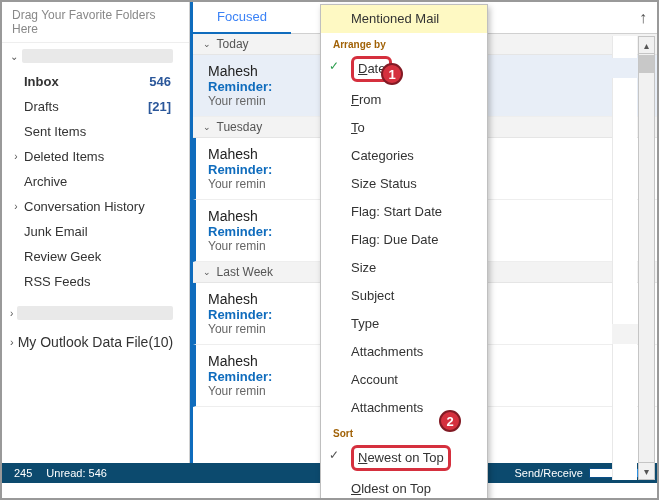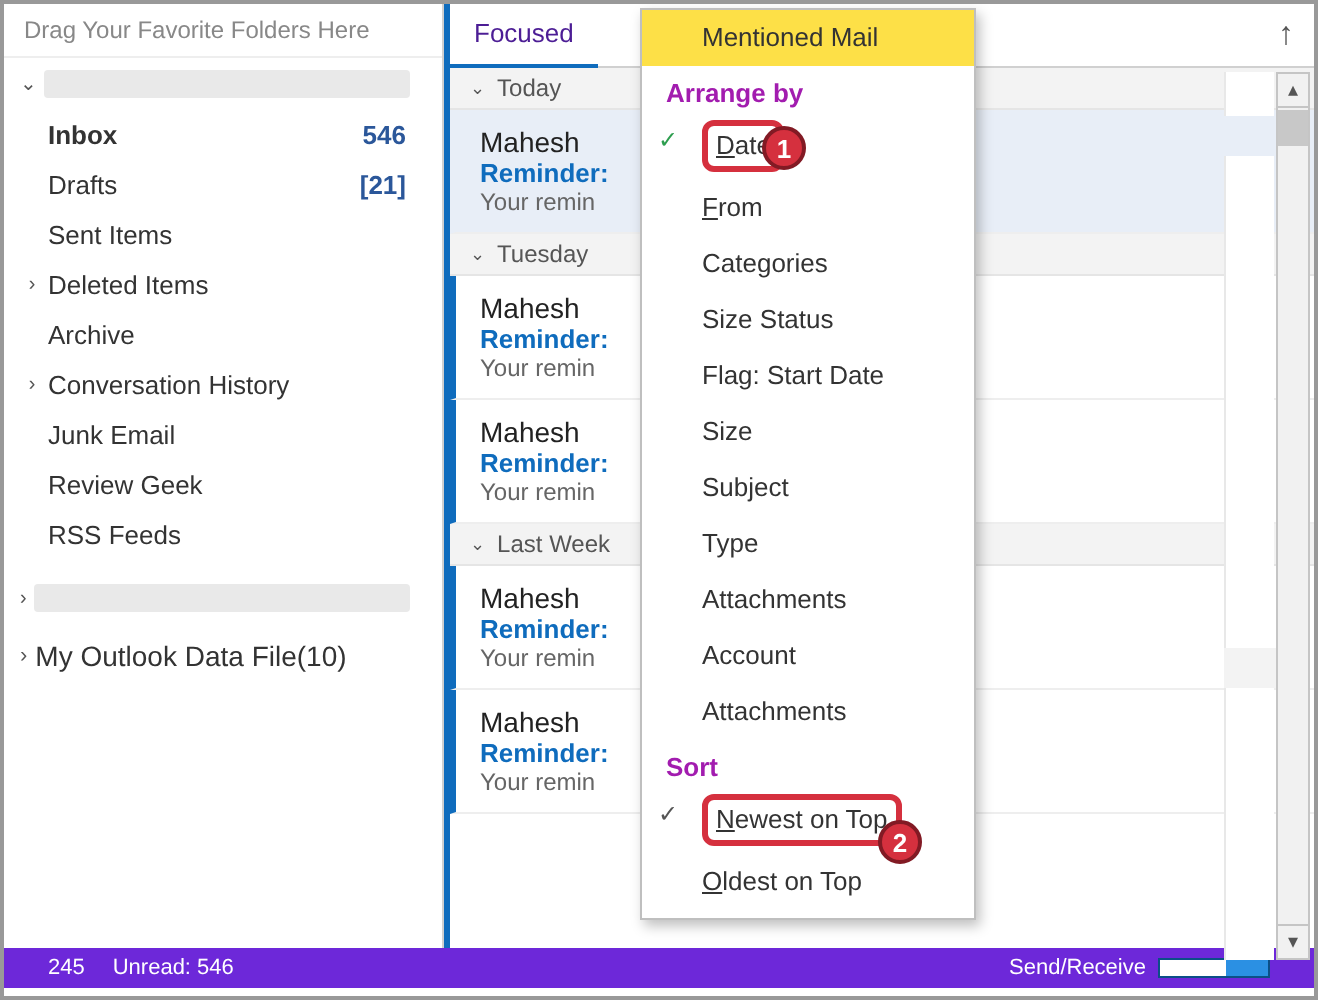--- a/index.html
+++ b/index.html
@@ -1,73 +1,73 @@
 <!DOCTYPE html>
 <html><head>
 <meta charset="utf-8">
 <style>
 * { box-sizing: border-box; margin: 0; padding: 0; font-family: "Segoe UI", Tahoma, sans-serif; }
 body { width: 659px; height: 500px; background: #fff; overflow: hidden; position: relative; border: 2px solid #999; }
 .container { display: flex; height: 478px; }
-.sidebar { width: 220px; border-right: 1px solid #d0d0d0; display: flex; flex-direction: column; font-size: 13px; color: #333; }
+.sidebar { width: 188px; border-right: 1px solid #d0d0d0; display: flex; flex-direction: column; font-size: 13px; color: #333; }
 .drag-hint { padding: 6px 10px; color: #888; font-size: 12px; border-bottom: 1px solid #eee; }
 .acct-header { padding: 6px 8px; display: flex; align-items: center; cursor: pointer; }
 .acct-header .chev { font-size: 10px; color: #555; margin-right: 4px; }
 .acct-block { height: 14px; flex: 1; background: #e9e9e9; border-radius: 2px; margin-right: 8px; }
 .folders { display: flex; flex-direction: column; }
 .folder { display: flex; align-items: center; justify-content: space-between; padding: 5px 12px 5px 22px; cursor: pointer; }
 .folder.selected { font-weight: 600; align-items: flex-end; }
 .folder .name { color: #333; }
 .folder .count { color: #2b579a; font-weight: 600; margin-right: 6px; }
 .folder.chevfld { padding-left: 8px; }
 .folder .fchev { font-size: 10px; color: #555; width: 12px; text-align: center; }
 .sect-sp { height: 6px; }
 .outdata { padding: 8px 8px 8px 8px; display:flex; align-items:center; cursor:pointer; font-size: 14px; }
 .outdata .chev { font-size: 11px; color: #555; margin-right: 4px; }
 
 .msglist { flex: 1; display: flex; flex-direction: column; position: relative; border-left: 3px solid #0f6cbd; }
 .tabs { display: flex; align-items: center; height: 32px; border-bottom: 1px solid #d0d0d0; }
-.tab { padding: 0 12px; height: 32px; display: flex; align-items: center; font-size: 13px; color: #4c1d95; border-bottom: 2px solid #0f6cbd; cursor: pointer; }
+.tab { padding: 0 24px; height: 32px; display: flex; align-items: center; font-size: 13px; color: #3b82f6; border-bottom: 2px solid #0f6cbd; cursor: pointer; }
 .tab-right { margin-left: auto; padding: 0 10px; font-size: 16px; color: #555; cursor: pointer; }
 
 .grp-header { display: flex; align-items: center; background: #f3f3f3; padding: 3px 10px; font-size: 12px; color: #555; border-bottom: 1px solid #e5e5e5; }
 .grp-header .gchev { font-size: 9px; margin-right: 6px; }
 
 .msg { padding: 8px 12px; border-bottom: 1px solid #eee; border-left: 3px solid transparent; }
 .msg .from { font-size: 14px; color: #222; }
 .msg .subj { font-size: 13px; color: #0f6cbd; font-weight: 600; }
 .msg .prev { font-size: 12px; color: #666; }
 .msg.sel { background: #e8eef7; }
 .msg.unread { border-left-color: #0f6cbd; }
 
 
 .menu { position: absolute; top: 2px; left: 318px; width: 168px; background: #fff; border: 1px solid #bfbfbf; box-shadow: 2px 3px 6px rgba(0,0,0,.25); z-index: 10; font-size: 13px; color: #333; padding-bottom: 4px; }
 .menu .mi { padding: 4px 10px 4px 30px; position: relative; cursor: pointer; line-height: 20px; }
-.menu .mi.hl { background: #fde047; }
+.menu .mi.hl { background: #fef9c3; }
 .menu .mi .chk { position: absolute; left: 8px; color: #2e9e4f; font-size: 12px; }
-.menu .hdr { padding: 6px 10px 2px 12px; font-weight: 600; color: #a21caf; font-size: 13px; }
+.menu .hdr { padding: 6px 10px 2px 12px; font-weight: 600; color: #a16207; font-size: 10px; }
 .menu .accel { position: relative; }
 .menu .accel .ul { text-decoration: underline; }
 .menu .boxred { border: 3px solid #d5303e; border-radius: 6px; padding: 0 4px; display: inline-block; }
 
 
 .callout { position: absolute; width: 22px; height: 22px; border-radius: 50%; background: #d5303e; color: #fff; font-weight: bold; font-size: 13px; display: flex; align-items: center; justify-content: center; border: 2px solid #821a24; z-index: 20; }
 
 
 .scroll { position: absolute; right: 2px; top: 34px; width: 17px; height: 444px; border: 1px solid #c5c5c5; background: #f1f1f1; z-index: 5; }
 .scroll .btn { height: 17px; display:flex; align-items:center; justify-content:center; font-size:10px; color:#555; border-bottom:1px solid #c5c5c5; }
 .scroll .btn.dn { position:absolute; bottom:0; width:100%; border-top:1px solid #c5c5c5; border-bottom:none; }
 .scroll .thumb { position: absolute; top: 18px; width: 15px; left: 0; height: 18px; background: #c8c8c8; }
 
 .fade-right { position:absolute; right:20px; top:34px; width:25px; height:444px; background:#fff; z-index:4; border-left:1px solid #e8e8e8;}
 .grey-strip { position:absolute; right:19px; top:56px; width:26px; height:20px; background:#e8eef7; z-index:4;}
 .grey-strip2 { position:absolute; right:19px; top:322px; width:26px; height:20px; background:#f3f3f3; z-index:4;}
 
 
-.status { position: absolute; left: 0; right: 0; bottom: 4px; height: 20px; background: #6d28d9; color: #fff; font-size: 11px; display: flex; align-items: center; padding: 0 22px; }
+.status { position: absolute; left: 0; right: 0; bottom: 15px; height: 20px; background: #0c4a6e; color: #fff; font-size: 11px; display: flex; align-items: center; padding: 0 12px; }
 .status .sp { flex: 1; }
 .status .sr { margin-right: 6px; }
 .status .prog { width: 56px; height: 10px; background:#fff; border:1px solid #0b4f87; position: relative; }
 .status .prog .fill { position:absolute; right:0; top:0; bottom:0; width:38%; background:#2b90e3; }
 </style>
 </head>
 <body>
 
 <div class="container">
   <div class="sidebar">
@@ -180,23 +180,25 @@
 
 <div class="menu">
   <div class="mi hl">Mentioned Mail</div>
   <div class="hdr">Arrange by</div>
 
   <div class="mi">
     <span class="chk">✓</span>
     <span class="boxred accel"><span class="ul">D</span><span>ate</span></span>
   </div>
   <div class="mi"><span class="accel"><span class="ul">F</span>rom</span></div>
+  <div class="mi"><span class="accel"><span class="ul">T</span>o</span></div>
   <div class="mi">Categories</div>
   <div class="mi">Size Status</div>
   <div class="mi">Flag: Start Date</div>
+  <div class="mi">Flag: Due Date</div>
   <div class="mi">Size</div>
   <div class="mi">Subject</div>
   <div class="mi">Type</div>
   <div class="mi">Attachments</div>
   <div class="mi">Account</div>
   <div class="mi">Attachments</div>
 
   <div class="hdr">Sort</div>
   <div class="mi">
     <span class="chk" style="color:#555">✓</span>

